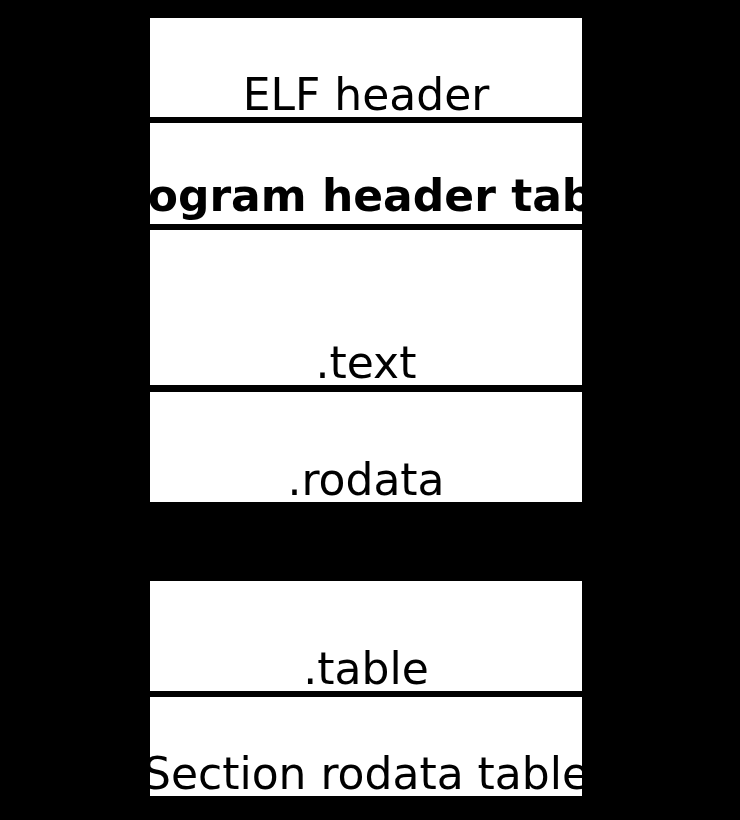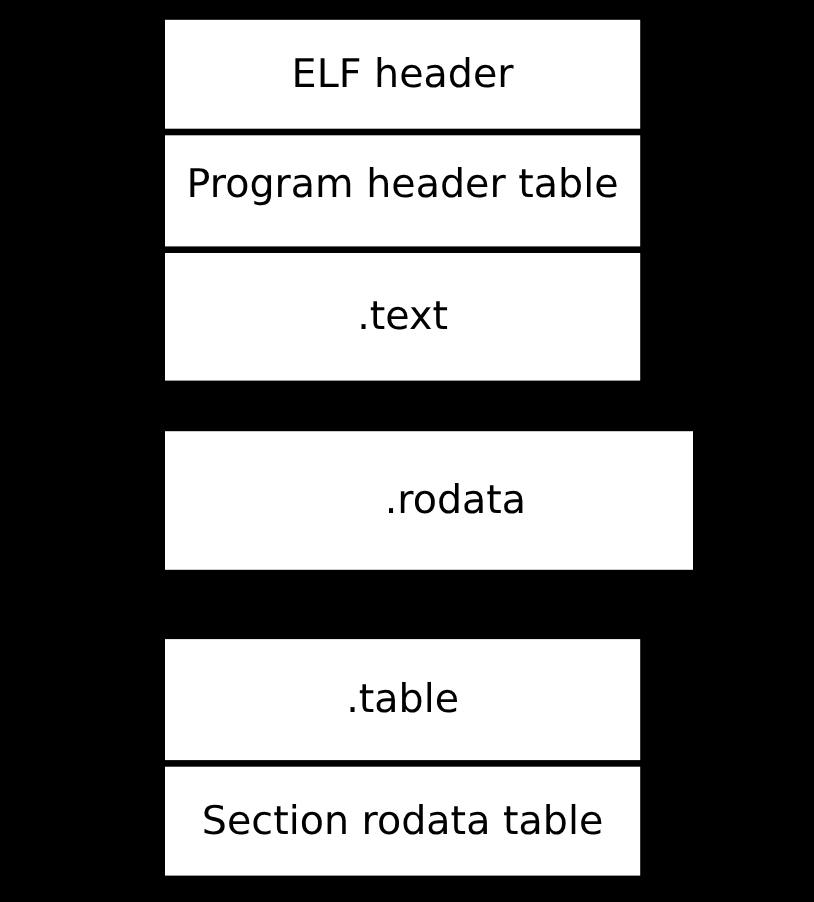--- a/index.html
+++ b/index.html
@@ -18,32 +18,32 @@
     position: absolute;
     inset: 0;
   }
   .box {
     position: absolute;
     left: 150px;
     width: 432px;
     background: #ffffff;
     color: #000000;
     display: flex;
-    align-items: center;
+    align-items: flex-end;
     justify-content: center;
-    font-size: 36px;
+    font-size: 44px;
     line-height: 1;
     white-space: nowrap;
   }
   
   .box-1 { top: 18px;  height: 99px;  }
   .box-2 { top: 123px; height: 101px; }
-  .box-2 .box-label { position: relative; top: -6px; }
-  .box-3 { top: 230px; height: 116px; }
-  .box-4 { top: 392px; height: 126px; padding-left: 48px; }
+  .box-2 .box-label { position: relative; top: -6px; font-weight: bold; }
+  .box-3 { top: 230px; height: 155px; }
+  .box-4 { top: 392px; height: 110px; }
   .box-5 { top: 581px; height: 110px; }
   .box-6 { top: 697px; height: 99px;  }
 </style>
 </head>
 <body>
 
 <div class="diagram">
 
   <div class="box box-1">
     <span class="box-label">ELF header</span>

